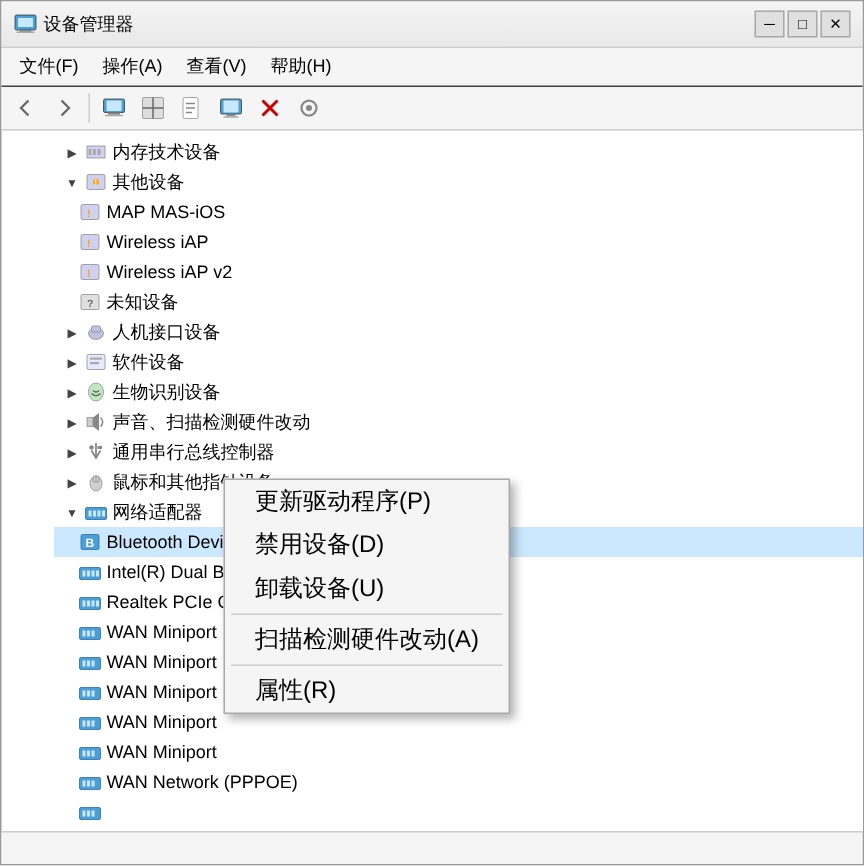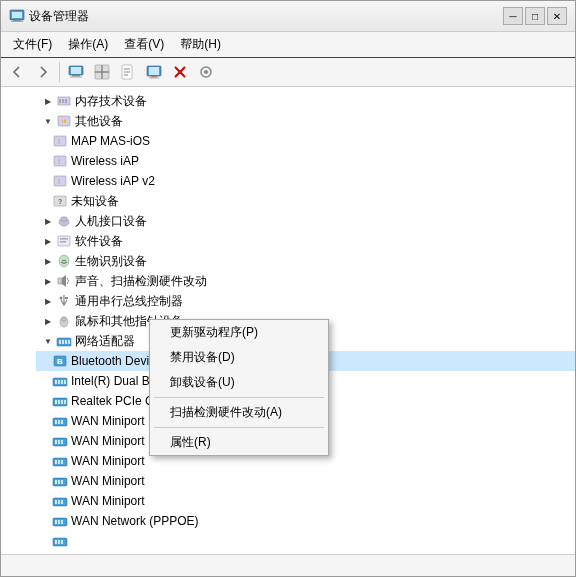--- a/index.html
+++ b/index.html
@@ -163,21 +163,21 @@
       left: 148px;
       background: #f5f5f5;
       border: 1px solid #aaa;
       box-shadow: 3px 3px 6px rgba(0,0,0,0.3);
       z-index: 100;
       min-width: 180px;
     }
 
     .context-menu-item {
       padding: 4px 20px;
-      font-size: 12px;
+      font-size: 16px;
       cursor: pointer;
       color: #000;
       white-space: nowrap;
     }
 
     .context-menu-sep {
       height: 1px;
       background: #ccc;
       margin: 2px 4px;
     }

